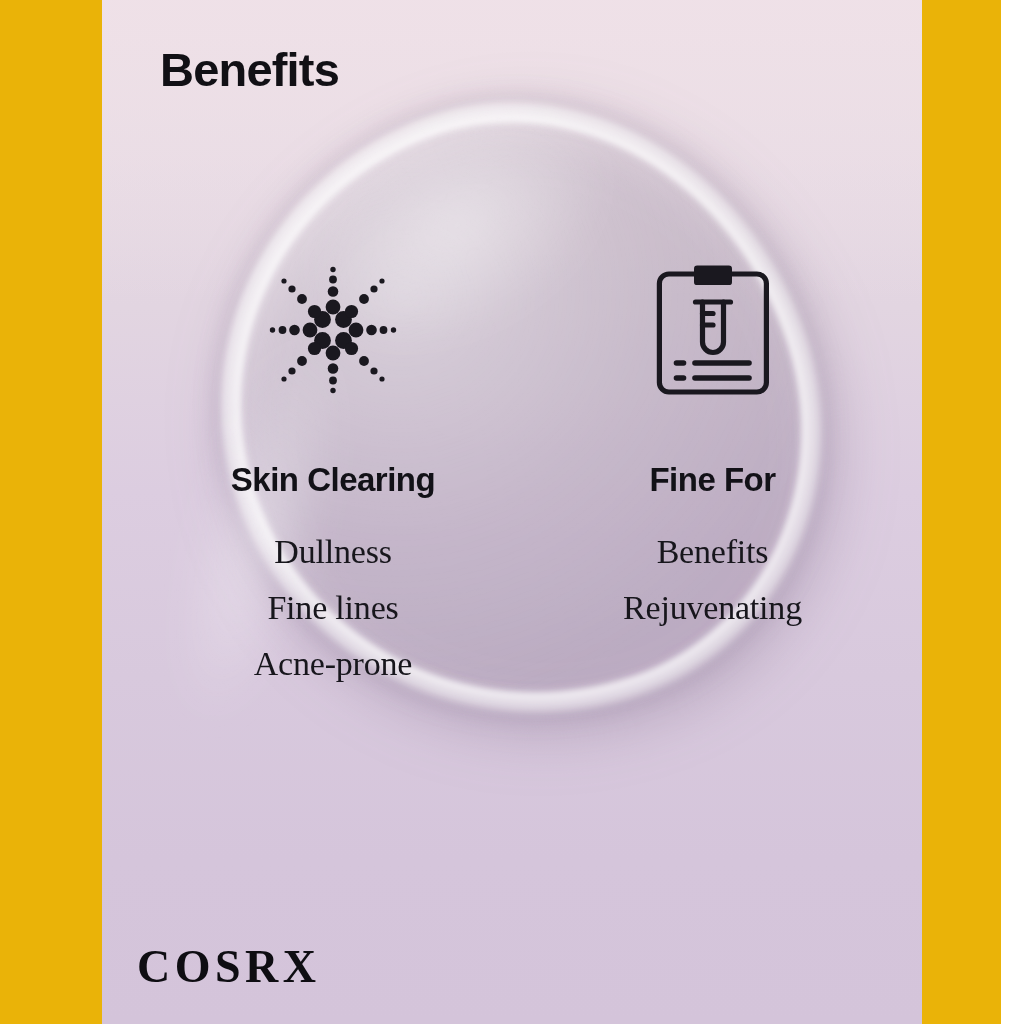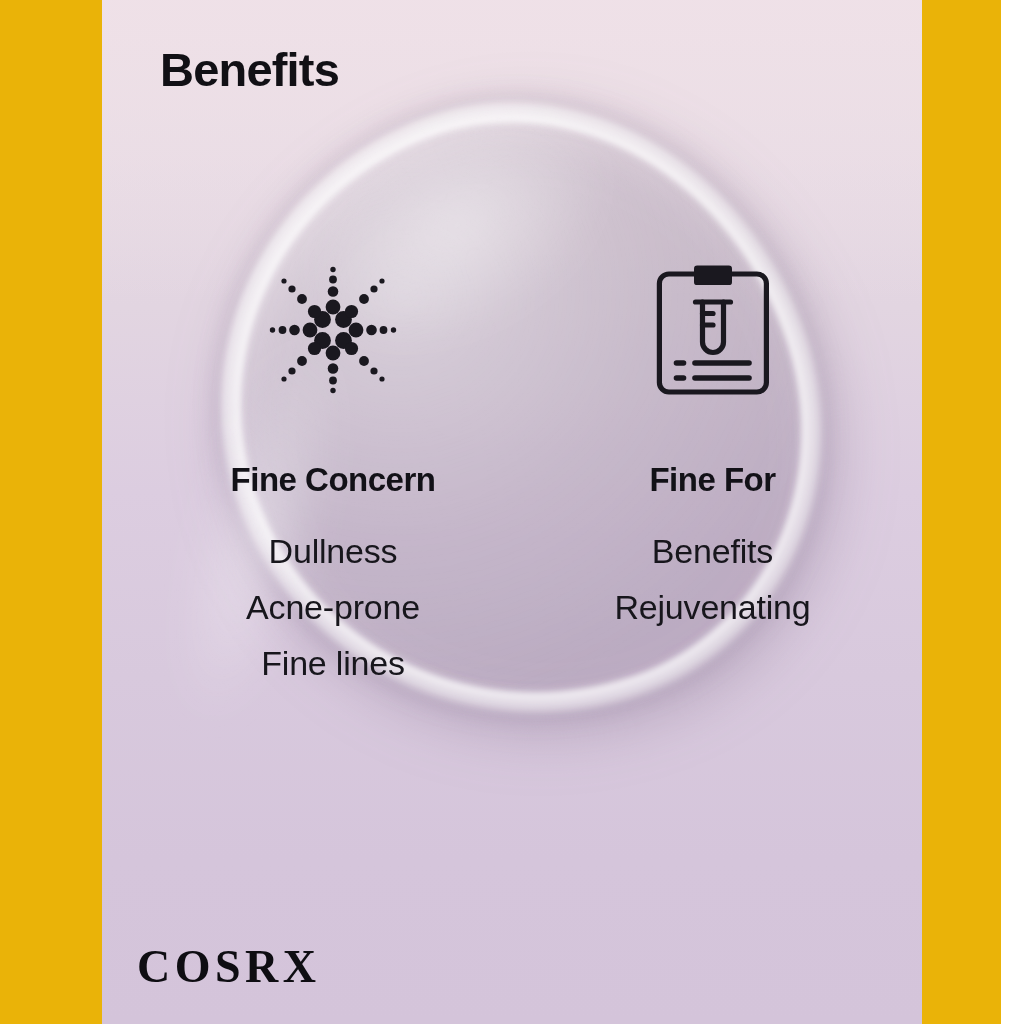--- a/index.html
+++ b/index.html
@@ -211,20 +211,21 @@
     margin: 0;
     padding: 0;
   }
   .col-list li {
     font-size: 34px;
     font-weight: 400;
     color: #17161c;
     line-height: 1.64;
     letter-spacing: -0.2px;
     white-space: nowrap;
+    font-family: Liberation Serif, serif;
   }
 
   
   .brand {
     position: absolute;
     left: 137px;
     top: 944px;
     font-size: 46px;
     font-weight: 600;
     letter-spacing: 4.5px;
@@ -305,26 +306,26 @@
             <circle cx="26" cy="124" r="2.6"></circle>
 
             <circle cx="93.5" cy="93.5" r="6.6"></circle>
             <circle cx="106" cy="106" r="4.9"></circle>
             <circle cx="116" cy="116" r="3.6"></circle>
             <circle cx="124" cy="124" r="2.6"></circle>
           </g>
         </svg>
       </div>
 
-      <div class="col-heading">Fine Concern</div>
+      <div class="col-heading">Skin Clearing</div>
 
       <ul class="col-list">
         <li>Dullness</li>
+        <li>Fine lines</li>
         <li>Acne-prone</li>
-        <li>Fine lines</li>
       </ul>
     </div>
 
     <div class="col col-right">
 
       <div class="icon-slot">
         <svg width="116" height="134" viewBox="0 0 116 134" aria-hidden="true">
           <g fill="none" stroke="#1a181f" stroke-width="5.2" stroke-linecap="round" stroke-linejoin="round">
 
             <rect x="4.4" y="11" width="107" height="118" rx="9.5"></rect>

